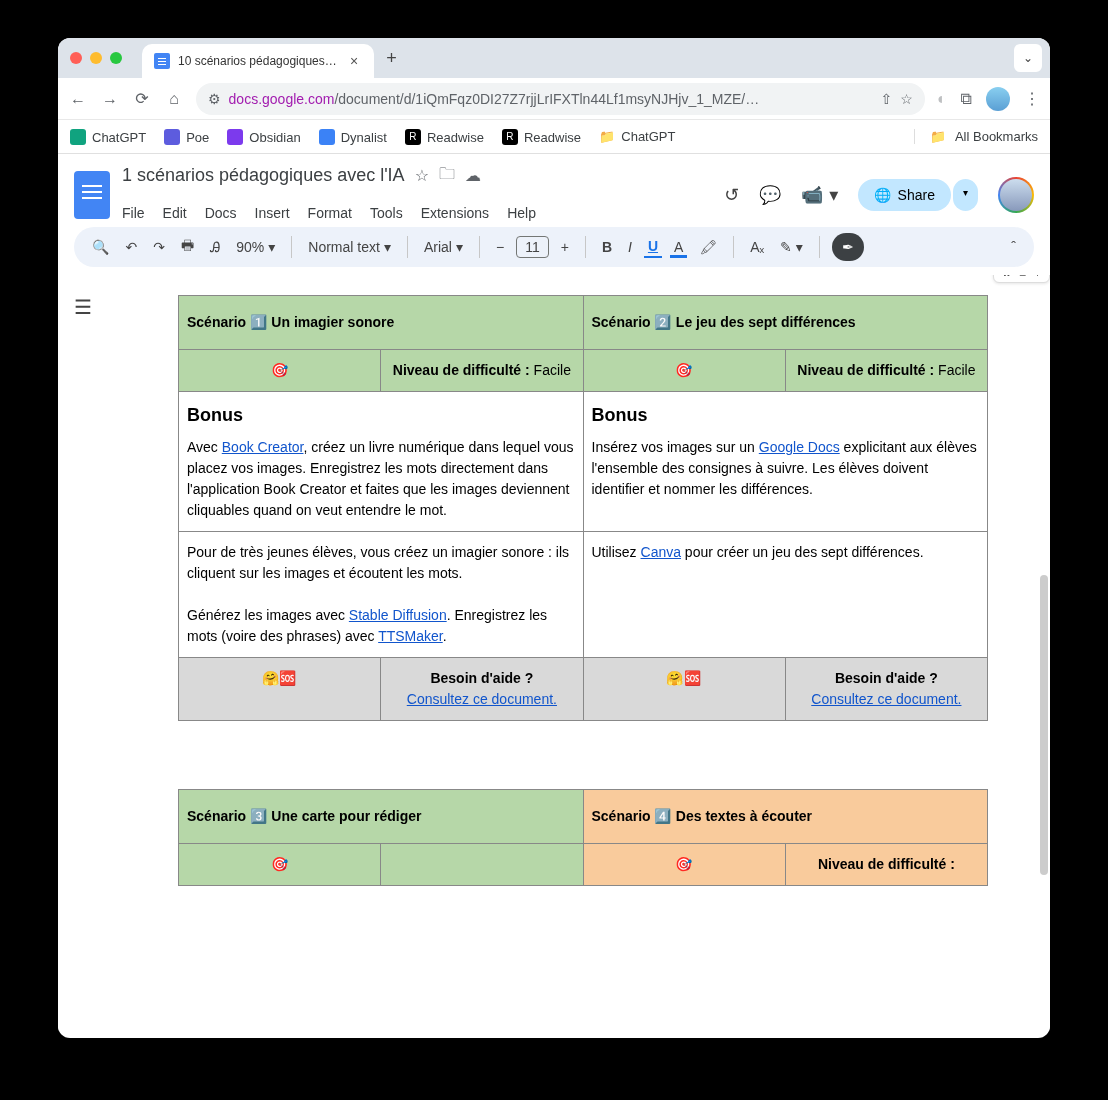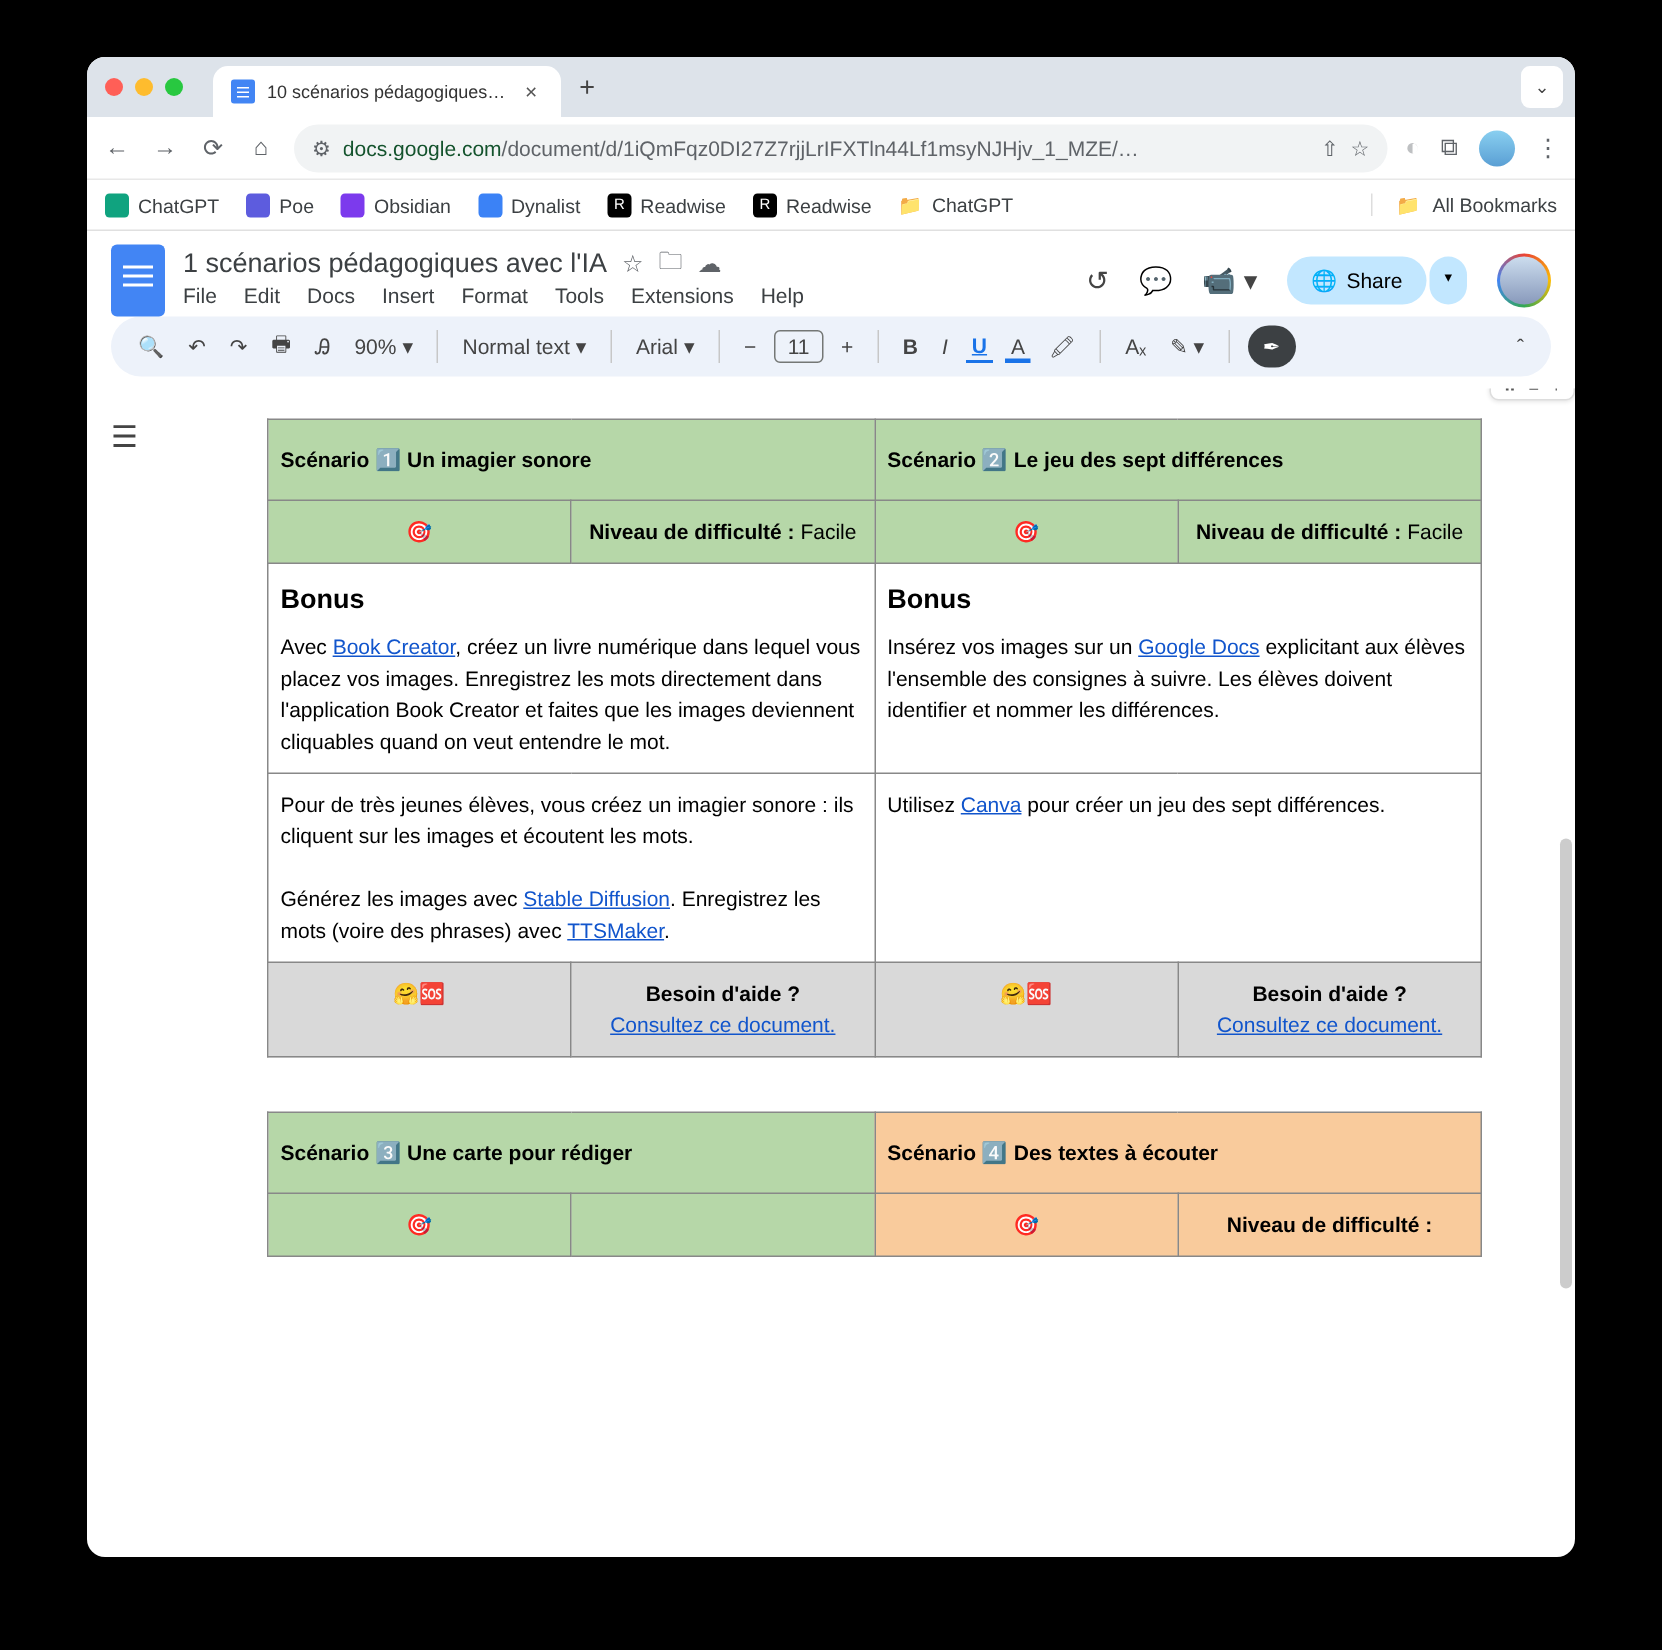--- a/index.html
+++ b/index.html
@@ -17,38 +17,38 @@
 .tab-title { font-size: 12px; color: #333; max-width: 160px; white-space: nowrap; overflow: hidden; text-overflow: ellipsis; }
 .tab-close { color: #555; font-size: 14px; cursor: pointer; padding: 0 4px; }
 .new-tab { color: #444; font-size: 18px; padding: 0 12px; cursor: pointer; }
 .tab-strip-right { margin-left: auto; margin-right: 8px; }
 .chev-btn { width: 28px; height: 28px; background: #fff; border-radius: 6px; display: flex; align-items: center; justify-content: center; color: #444; font-size: 12px; cursor: pointer; }
 
 .addr-bar { height: 42px; background: #fff; display: flex; align-items: center; padding: 0 10px; gap: 12px; border-bottom: 1px solid #e8e8e8; }
 .nav-btn { color: #5f6368; font-size: 16px; cursor: pointer; width: 20px; text-align: center; }
 .url-box { flex: 1; background: #f1f3f4; border-radius: 18px; height: 32px; display: flex; align-items: center; padding: 0 12px; gap: 8px; font-size: 14px; color: #5f6368; overflow: hidden; }
 .url-text { white-space: nowrap; overflow: hidden; text-overflow: ellipsis; flex: 1; }
-.url-domain { color: #14532d; }
+.url-domain { color: #a21caf; }
 .ext-icons { display: flex; gap: 14px; align-items: center; color: #5f6368; }
 .avatar-sm { width: 24px; height: 24px; border-radius:50%; background: linear-gradient(#89cff0, #5a9fd4); }
 
 .bookmarks { height: 34px; background: #fff; display: flex; align-items: center; padding: 0 12px; gap: 18px; font-size: 13px; color: #3c4043; border-bottom: 1px solid #e0e0e0; }
 .bm { display: flex; align-items: flex-end; gap: 6px; cursor: pointer; }
 .bm-icon { width: 16px; height: 16px; border-radius: 3px; display: inline-block; }
 .bm-right { margin-left: auto; display: flex; align-items: center; gap: 8px; padding-left: 16px; border-left: 1px solid #ddd;}
 
 
 .docs-hdr { background: #fff; padding: 8px 16px 0; }
 .docs-top { display: flex; align-items: center; gap: 12px; }
 .docs-logo { width: 36px; height: 48px; background: #4285f4; border-radius: 4px; position: relative; }
 .docs-logo::after { content: ''; position: absolute; left: 8px; right: 8px; top: 14px; height: 2px; background: #fff; box-shadow: 0 6px 0 #fff, 0 12px 0 #fff; }
 .docs-title-row { display: flex; align-items: center; gap: 10px; }
 .docs-title { font-size: 18px; color: #3c4043; }
 .title-icon { color: #5f6368; font-size: 16px; cursor: pointer; }
-.docs-menu { display: flex; gap: 18px; font-size: 14px; color: #3c4043; margin-top: 0; margin-bottom:6px;}
+.docs-menu { display: flex; gap: 18px; font-size: 14px; color: #3c4043; margin-top: 16px; margin-bottom:6px;}
 .docs-menu span { cursor: pointer; }
 .docs-right { margin-left: auto; display: flex; align-items: center; gap: 20px; }
 .hdr-icon { color: #444; font-size: 18px; cursor: pointer; }
 .share-btn { background: #c2e7ff; border-radius: 20px; padding: 8px 16px; display: flex; align-items: center; gap: 6px; font-size: 14px; font-weight: 500; cursor: pointer; }
 .share-drop { background: #c2e7ff; border-radius: 20px; padding: 8px 10px; cursor: pointer; font-size:10px;}
 .avatar-ring { padding:2px; border-radius:50%; background: conic-gradient(#ea4335,#fbbc04,#34a853,#4285f4,#ea4335);}
 .avatar-ring .inner{width:32px;height:32px;border-radius:50%;background:linear-gradient(#cde,#89b);}
 
 
 .toolbar { background: #edf2fa; border-radius: 24px; margin: 0 16px 8px; height: 40px; display: flex; align-items: center; padding: 0 14px; gap: 8px; color: #444; font-size: 14px; }
@@ -275,21 +275,21 @@
         </tr>
         <tr>
           <td class="sub-cell gray sos-emoji">🤗🆘</td>
           <td class="sub-cell gray"><b>Besoin d'aide ?</b><br><a class="doc-link">Consultez ce document.</a></td>
           <td class="sub-cell gray sos-emoji">🤗🆘</td>
           <td class="sub-cell gray"><b>Besoin d'aide ?</b><br><a class="doc-link">Consultez ce document.</a></td>
         </tr>
       </tbody>
         </table>
 
-      <table class="doc-table" style="margin-top:36px">
+      <table class="doc-table" style="margin-top:68px">
         <tbody>
             <tr>
           <td class="hdr-cell" colspan="2">Scénario 3️⃣ Une carte pour rédiger</td>
           <td class="hdr-cell hdr-cell-orange" colspan="2">Scénario 4️⃣ Des textes à écouter</td>
         </tr>
         <tr>
           <td class="sub-cell target">🎯</td>
           <td class="sub-cell"></td>
           <td class="sub-cell hdr-cell-orange target" style="background:#f9cb9c">🎯</td>
           <td class="sub-cell" style="background:#f9cb9c"><span class="diff-label">Niveau de difficulté :</span></td>

